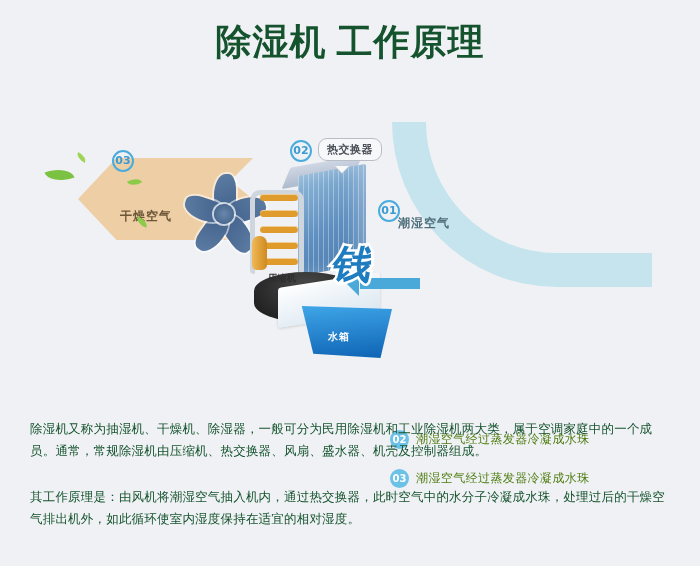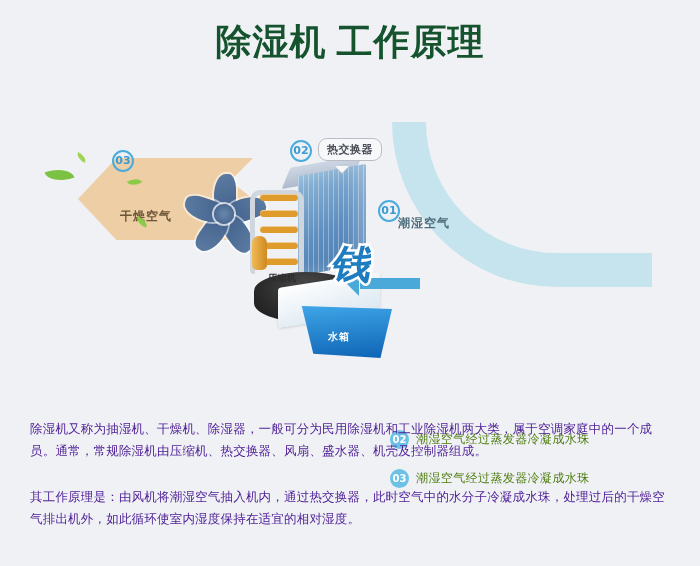--- a/index.html
+++ b/index.html
@@ -185,21 +185,21 @@
     letter-spacing:0px;
     -webkit-text-stroke:5px #ffffff;
     paint-order:stroke fill;
     text-shadow:0 0 0 #fff;
   }
   .ov-line { display:block; }
 
   
   .copy { position:absolute; left:30px; top:418px; width:644px; }
   .copy p {
-    font-size:12.5px; color:#4c1d95; line-height:22px; letter-spacing:.2px;
+    font-size:12.5px; color:#14532d; line-height:22px; letter-spacing:.2px;
   }
   .copy p.second { margin-top:24px; }
 </style>
 </head>
 <body>
 
 <div id="page">
 
   <div class="title-wrap">
     <span class="title-a">除湿机</span><span class="title-b">工作原理</span>

